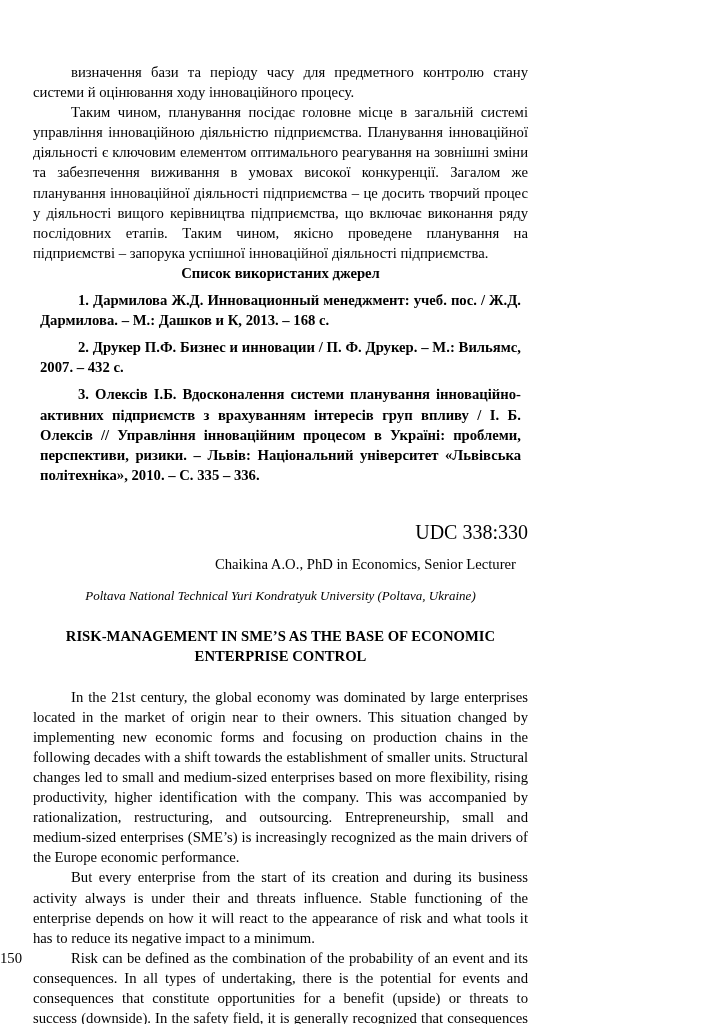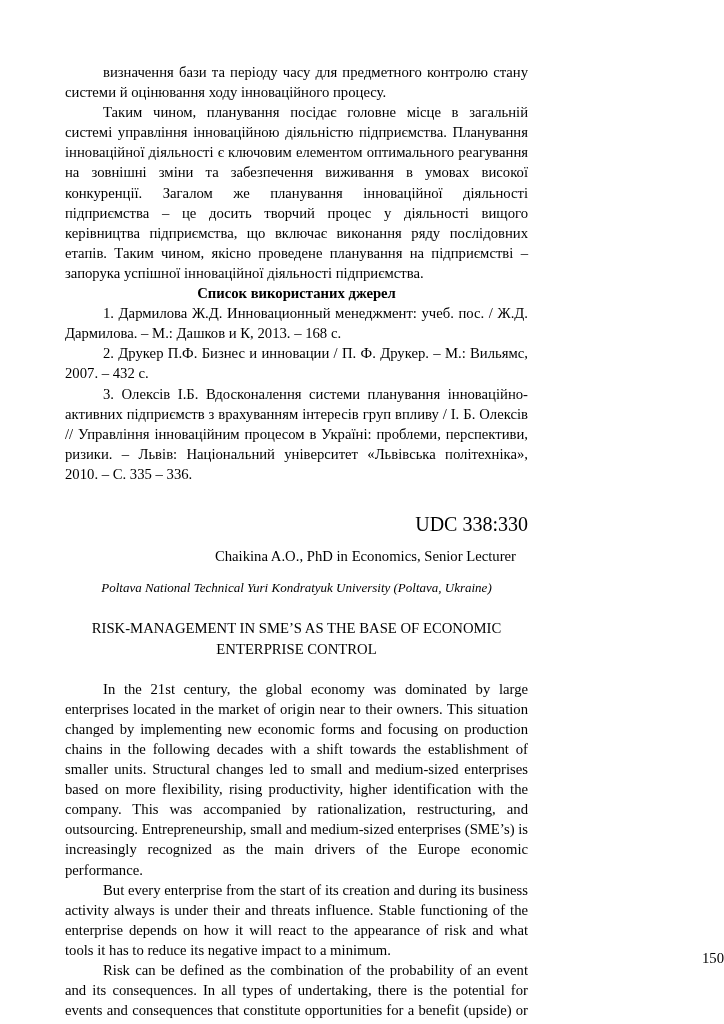--- a/index.html
+++ b/index.html
@@ -15,21 +15,21 @@
     position: relative;
     overflow: hidden;
   }
   .page {
     position: absolute;
     left: 0;
     top: 0;
     width: 592px;
     height: 1024px;
     box-sizing: border-box;
-    padding: 62px 64px 0 65px;
+    padding: 62px 64px 0 33px;
   }
   .body-text {
     font-size: 14.7px;
     line-height: 20.1px;
     text-align: justify;
     text-justify: inter-word;
     margin: 0;
     hyphens: none;
   }
   .indent {
@@ -40,22 +40,23 @@
     line-height: 20.1px;
     font-weight: bold;
     text-align: center;
     margin: 0;
   }
   .ref-item {
     font-size: 14.7px;
     line-height: 20.1px;
     text-align: justify;
     text-justify: inter-word;
-    margin: 0;
+    margin: 7px;
     text-indent: 38px;
+    font-weight: bold;
   }
   .spacer-block {
     height: 20.1px;
   }
   .spacer-small {
     height: 10px;
   }
   .udc {
     font-size: 20px;
     line-height: 20.1px;
@@ -72,30 +73,30 @@
   .affiliation-line {
     font-size: 13px;
     line-height: 20.1px;
     text-align: center;
     font-style: italic;
     margin: 0;
   }
   .article-title {
     font-size: 14.7px;
     line-height: 20.1px;
-    font-weight: normal;
+    font-weight: bold;
     text-align: center;
     margin: 0;
   }
   .page-number {
     position: absolute;
     left: 0;
     right: 0;
     top: 948px;
-    text-align: right;
+    text-align: left;
     font-size: 14.7px;
     line-height: 20.1px;
   }
 </style>
 </head>
 <body>
 
 <div class="page">
 
   <p class="body-text indent">визначення бази та періоду часу для предметного контролю стану системи й оцінювання ходу інноваційного процесу.</p>

